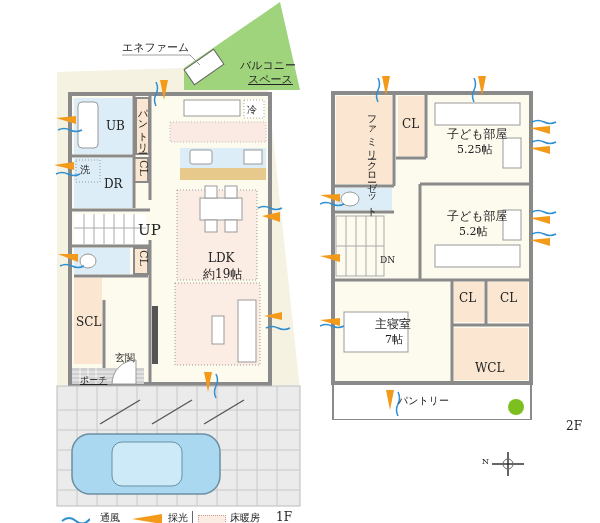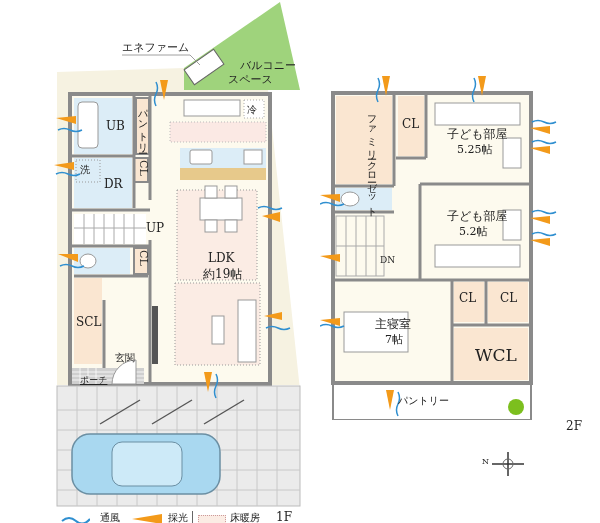--- a/index.html
+++ b/index.html
@@ -145,29 +145,29 @@
       <path d="M56,174 q6,-3 12,0 q6,3 12,0"></path>
       <path d="M60,266 q6,-3 12,0 q6,3 12,0"></path>
       <path d="M258,208 q6,-3 12,0 q6,3 12,0"></path>
       <path d="M266,328 q6,-3 12,0 q6,3 12,0"></path>
       <path d="M216,374 q3,6 0,12 q-3,6 0,12"></path>
     </g>
   </svg>
 
   <span class="lbl" style="left:122px;top:42px;">エネファーム</span>
   <span class="lbl" style="left:240px;top:60px;">バルコニー</span>
-  <span class="lbl" style="left:228px;top:74px;">スペース</span>
+  <span class="lbl" style="left:248px;top:74px;text-decoration:underline;">スペース</span>
 
   <span class="lbl" style="left:106px;top:120px;font-size:12px;">UB</span>
   <span class="vlbl" style="left:137px;top:102px;">パントリー</span>
   <span class="lbl" style="left:247px;top:104px;font-size:10px;">冷</span>
   <span class="vlbl" style="left:137px;top:160px;font-size:11px;">CL</span>
   <span class="lbl" style="left:80px;top:164px;font-size:10px;">洗</span>
   <span class="lbl" style="left:104px;top:178px;font-size:12px;">DR</span>
-  <span class="lbl" style="left:146px;top:222px;font-size:12px;">UP</span>
+  <span class="lbl" style="left:138px;top:222px;font-size:15px;">UP</span>
   <span class="vlbl" style="left:137px;top:250px;font-size:11px;">CL</span>
   <span class="lbl" style="left:208px;top:252px;font-size:12px;">LDK</span>
   <span class="lbl" style="left:203px;top:268px;font-size:12px;">約19帖</span>
   <span class="lbl" style="left:76px;top:316px;font-size:12px;">SCL</span>
   <span class="lbl" style="left:115px;top:336px;font-size:10px;margin-top:16px;">玄関</span>
   <span class="lbl" style="left:80px;top:376px;font-size:9px;text-decoration:underline;">ポーチ</span>
 </div>
 
 <div>
   <svg class="abs" style="left:320px;top:60px" width="260" height="360">
@@ -245,21 +245,21 @@
   <span class="lbl" style="left:402px;top:118px;font-size:12px;">CL</span>
   <span class="lbl" style="left:447px;top:128px;font-size:12px;">子ども部屋</span>
   <span class="lbl" style="left:457px;top:144px;font-size:11px;">5.25帖</span>
   <span class="lbl" style="left:447px;top:210px;font-size:12px;">子ども部屋</span>
   <span class="lbl" style="left:459px;top:226px;font-size:11px;">5.2帖</span>
   <span class="lbl" style="left:380px;top:256px;font-size:9px;">DN</span>
   <span class="lbl" style="left:375px;top:318px;font-size:12px;">主寝室</span>
   <span class="lbl" style="left:385px;top:334px;font-size:11px;">7帖</span>
   <span class="lbl" style="left:459px;top:292px;font-size:12px;">CL</span>
   <span class="lbl" style="left:500px;top:292px;font-size:12px;">CL</span>
-  <span class="lbl" style="left:475px;top:346px;font-size:17px;">WCL</span>
+  <span class="lbl" style="left:475px;top:362px;font-size:12px;">WCL</span>
   <span class="lbl" style="left:398px;top:395px;font-size:10px;">パントリー</span>
   <span class="lbl" style="left:518px;top:420px;font-size:12px;margin-left:48px;">2F</span>
 </div>
 
 <div>
   <svg class="abs" style="left:478px;top:450px" width="50" height="30">
     <line x1="14" y1="14" x2="46" y2="14" stroke="#333" stroke-width="1.5"></line>
     <line x1="30" y1="2" x2="30" y2="26" stroke="#333" stroke-width="1.5"></line>
     <circle cx="30" cy="14" r="5" fill="none" stroke="#666"></circle>
   </svg>

